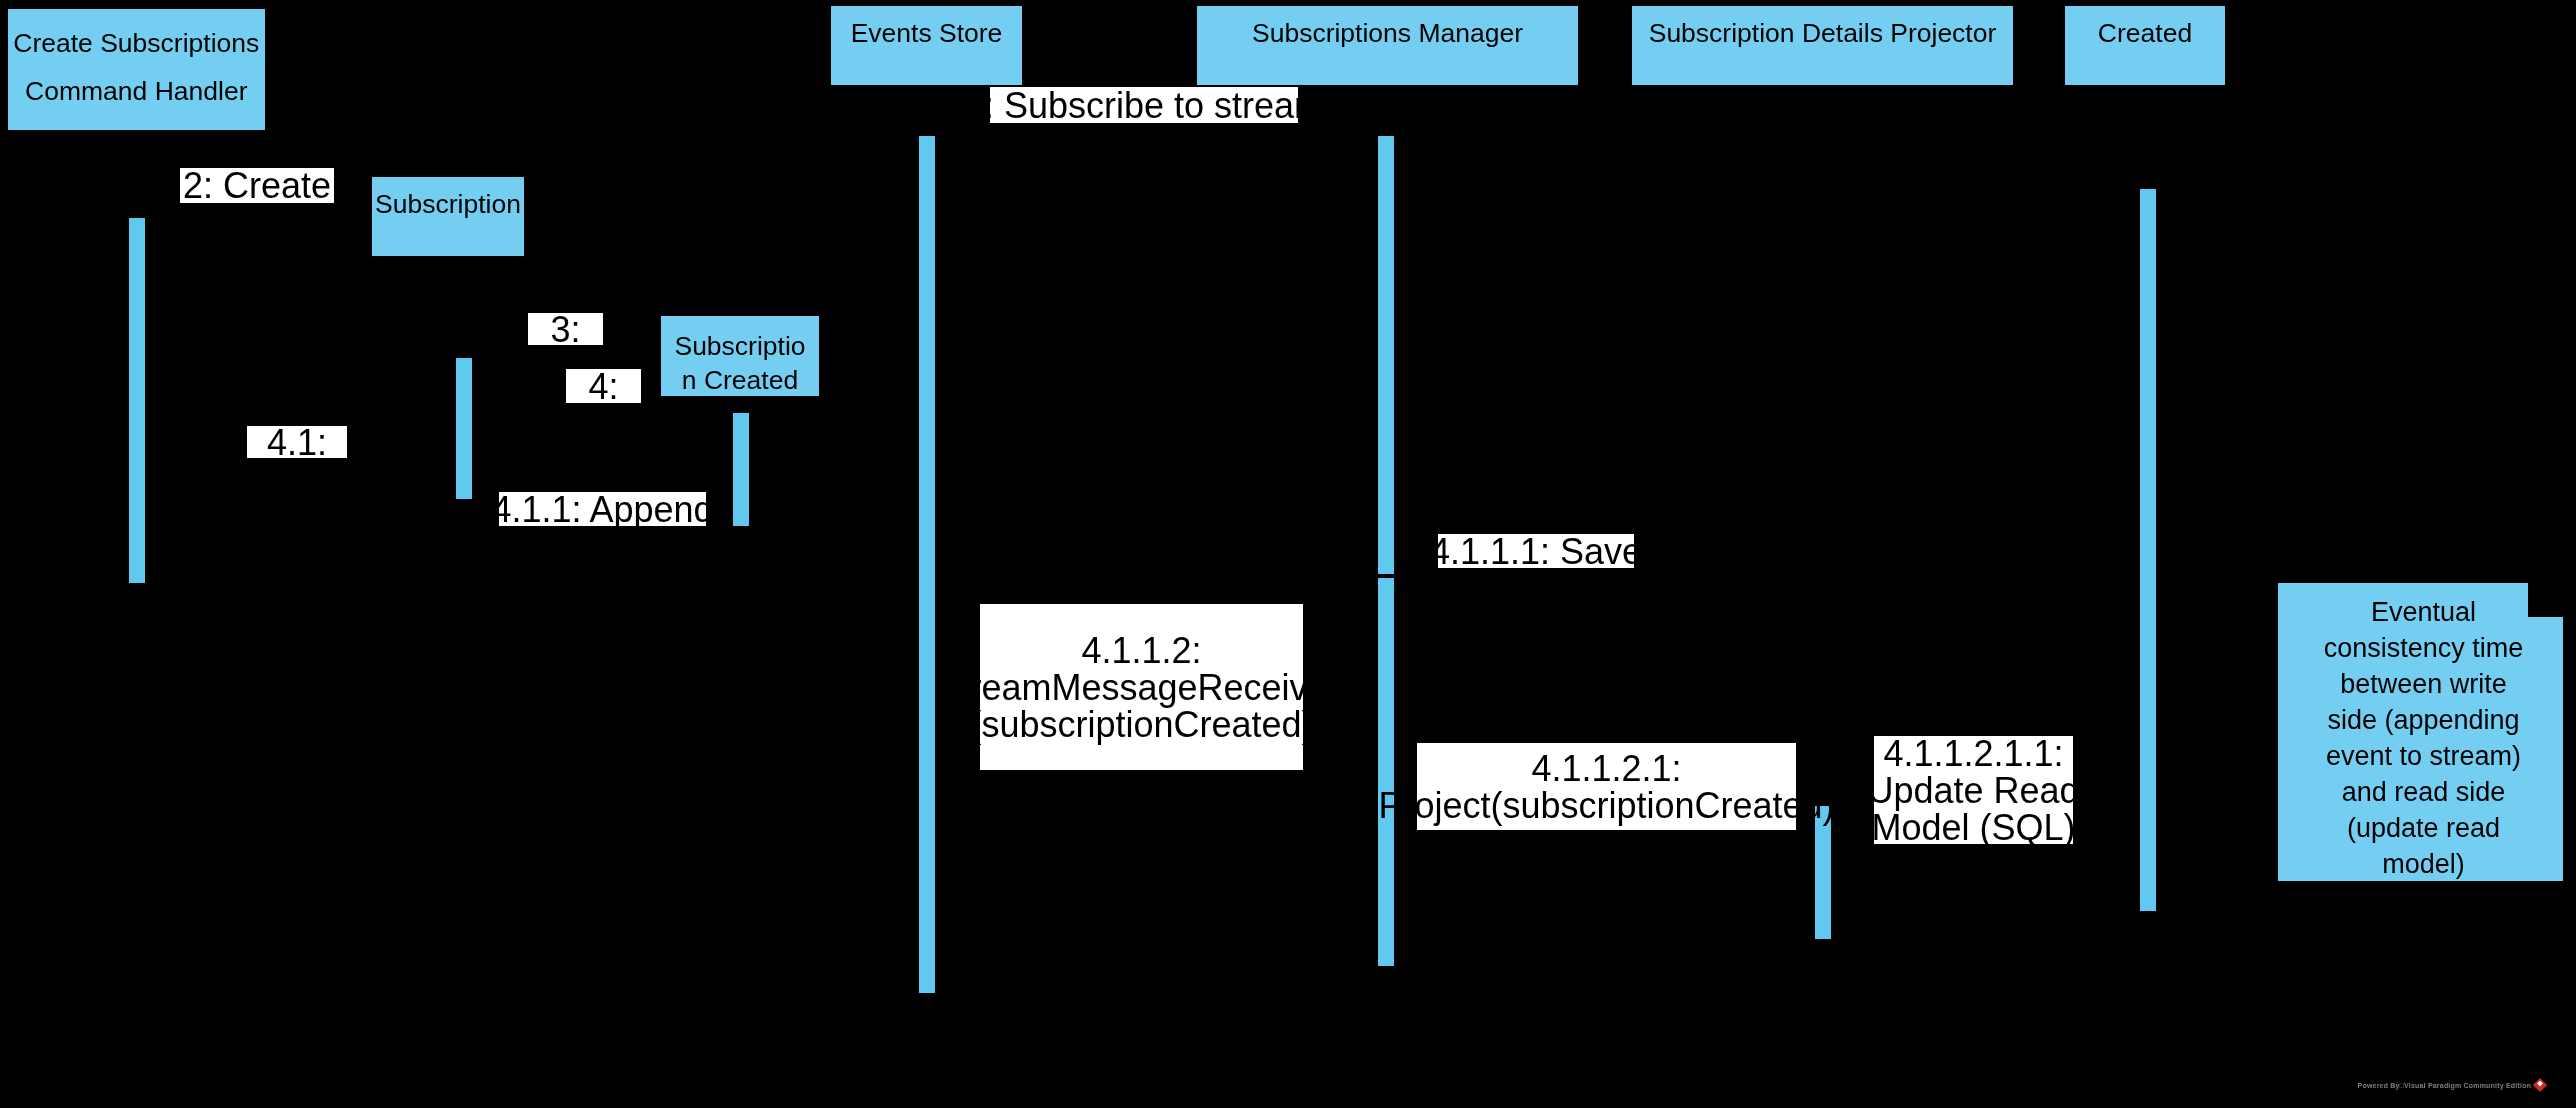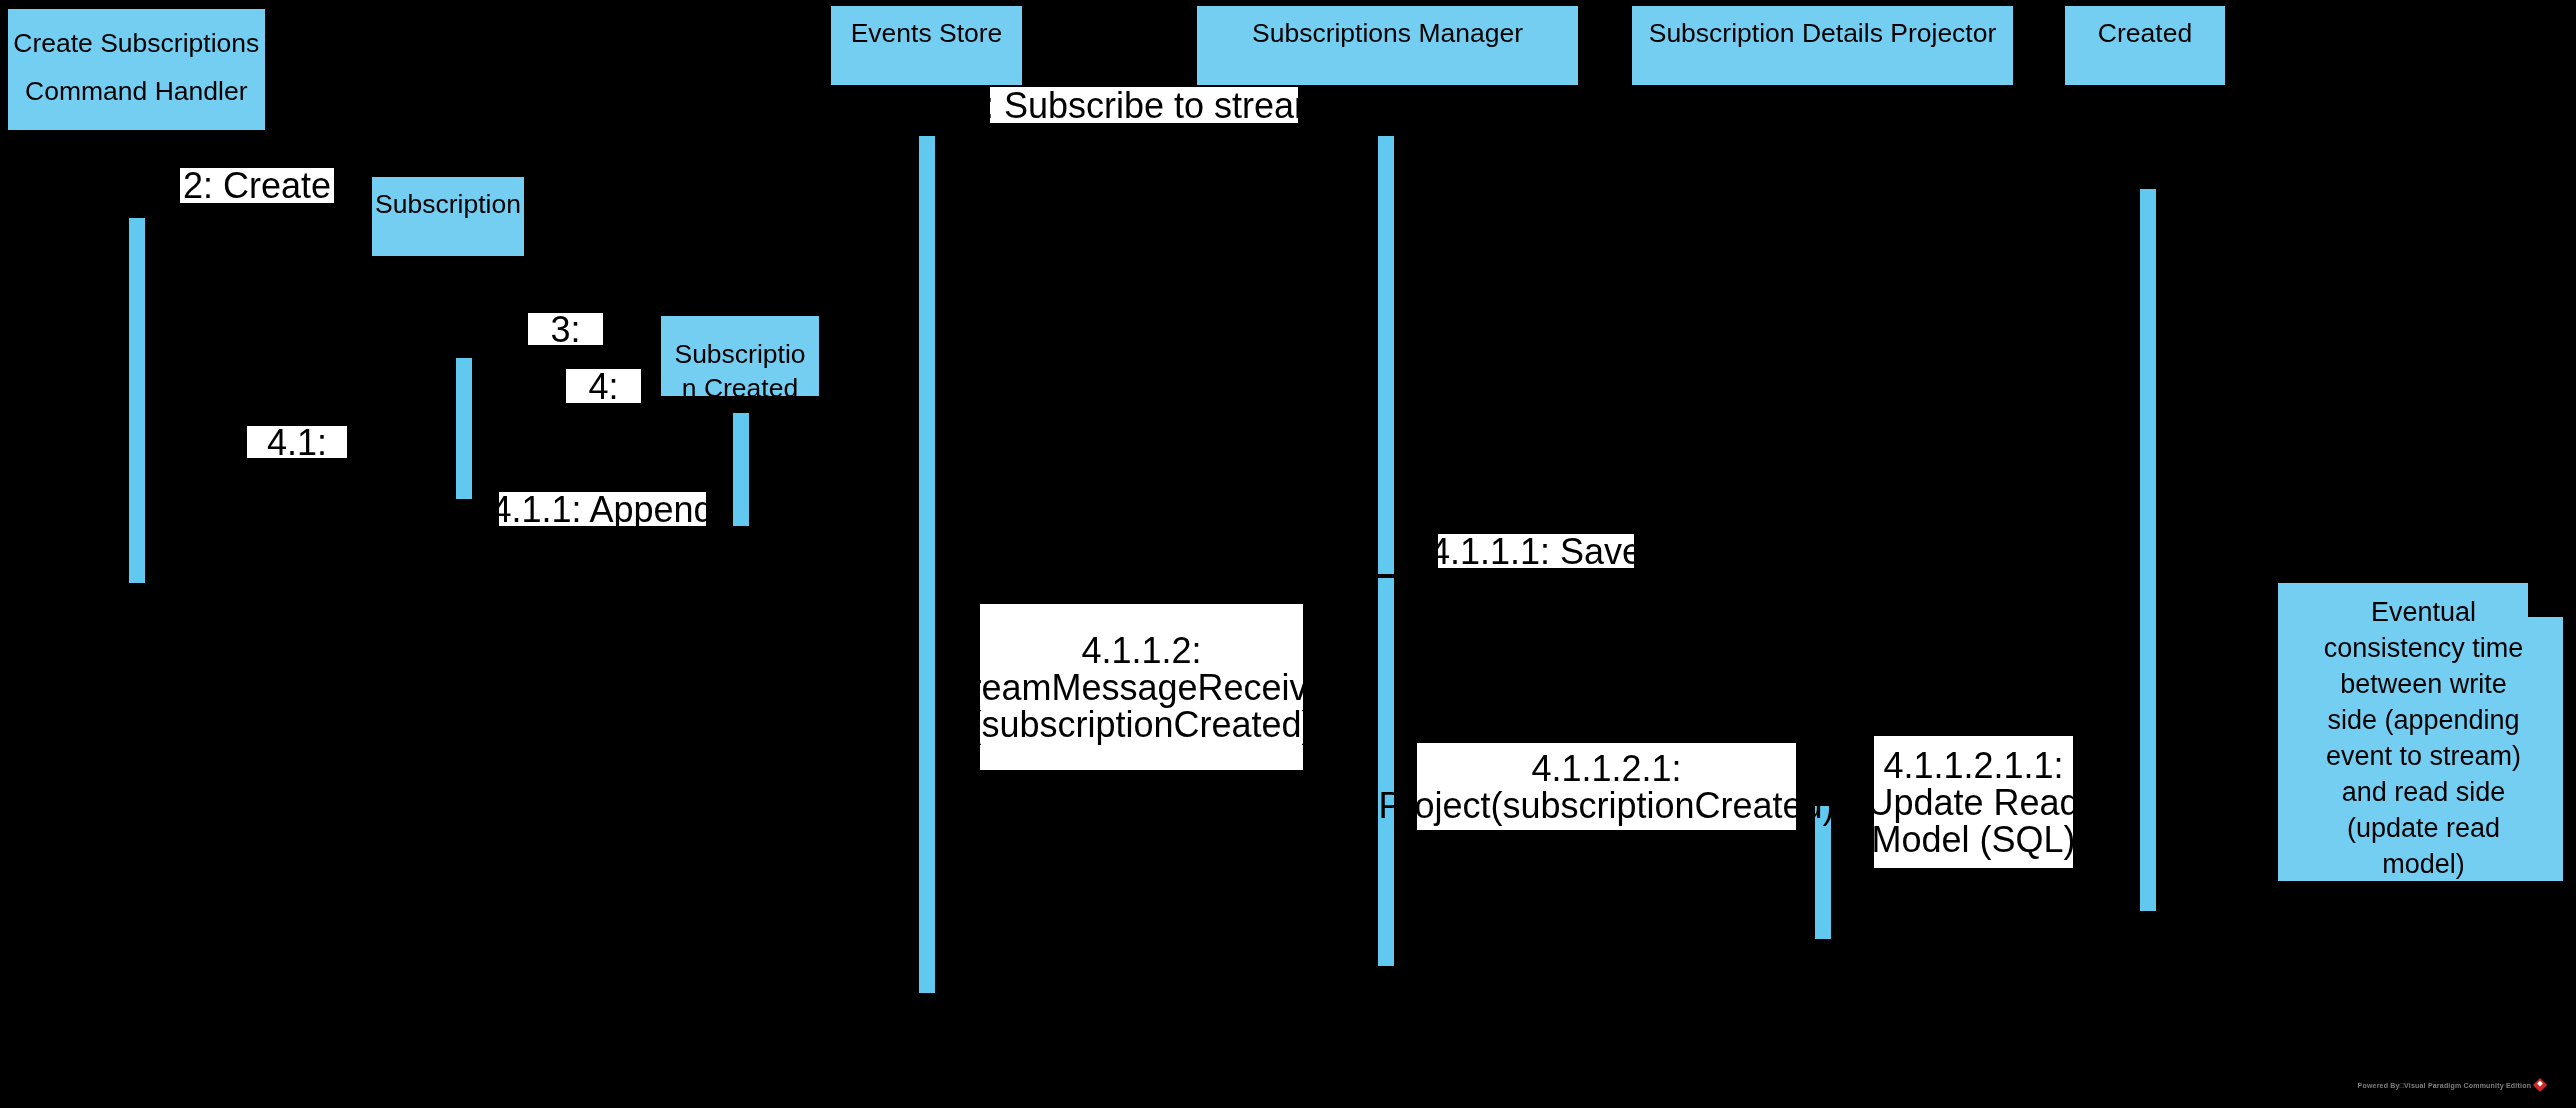--- a/index.html
+++ b/index.html
@@ -41,21 +41,21 @@
   <div class="pbox" style="left:1632px;top:6.2px;width:381px;height:79px;">
     <div class="line">Subscription Details Projector</div>
   </div>
   <div class="pbox" style="left:2065px;top:6.2px;width:160px;height:79px;">
     <div class="line">Created</div>
   </div>
 
   <div class="pbox" style="left:372px;top:177px;width:152px;height:79px;">
     <div class="line">Subscription</div>
   </div>
-  <div class="pbox" style="left:661px;top:316px;width:158px;height:80px;padding-top:21px;">
+  <div class="pbox" style="left:661px;top:316px;width:158px;height:80px;padding-top:13px;">
     <div class="line">Subscriptio</div>
     <div class="line">n Created</div>
   </div>
 
   <div class="bar" style="left:129px;top:218px;height:365px;"></div>
   <div class="bar" style="left:456px;top:358px;height:141px;"></div>
   <div class="bar" style="left:733px;top:413px;height:113px;"></div>
   <div class="bar" style="left:919px;top:136px;height:857px;"></div>
   <div class="bar" style="left:1378px;top:136px;height:438px;"></div>
   <div class="bar" style="left:1378px;top:578px;height:388px;"></div>
@@ -85,21 +85,21 @@
   </div>
   <div class="mlabel" style="left:980px;top:604px;width:323px;height:166px;">
     <div>4.1.1.2:</div>
     <div>StreamMessageReceived</div>
     <div>(subscriptionCreated)</div>
   </div>
   <div class="mlabel" style="left:1417px;top:743px;width:379px;height:87px;">
     <div>4.1.1.2.1:</div>
     <div>Project(subscriptionCreated)</div>
   </div>
-  <div class="mlabel" style="left:1874px;top:736px;width:199px;height:132px;">
+  <div class="mlabel" style="left:1874px;top:736px;width:199px;height:108px;">
     <div>4.1.1.2.1.1:</div>
     <div>Update Read</div>
     <div>Model (SQL)</div>
   </div>
 
   <div class="note-body" style="left:2278px;top:583px;width:285px;height:298px;"></div>
   <div class="note-notch" style="left:2528px;top:583px;width:36px;height:34px;"></div>
   <div class="note-text" style="left:2278px;top:583px;width:285px;height:298px;overflow:hidden;">
     <div>Eventual</div>
     <div>consistency time</div>

